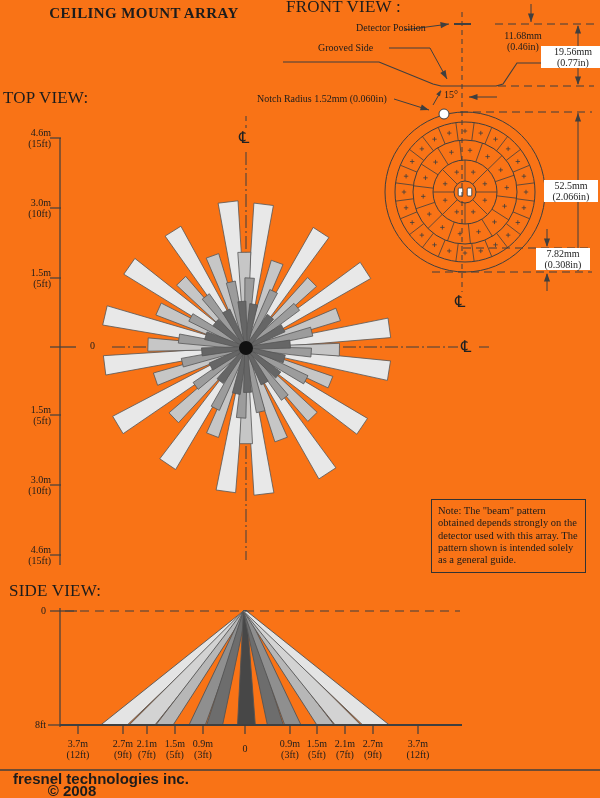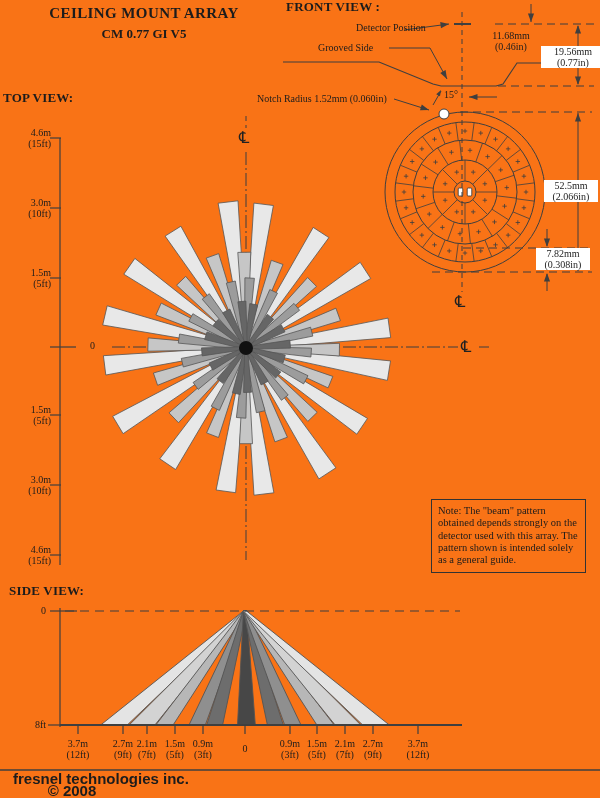--- a/index.html
+++ b/index.html
@@ -1,21 +1,21 @@
 <!DOCTYPE html>
 <html><head>
 <meta charset="utf-8">
 <style>
   html,body{margin:0;padding:0;background:#888;}
   .page{position:relative;width:600px;height:798px;background:#f97316;overflow:hidden;
         font-family:"Liberation Serif","DejaVu Serif",serif;color:#1c1c1c;padding-left:37px;}
   svg{position:absolute;left:0;top:0;}
   .lbl{position:absolute;font-family:"Liberation Serif","DejaVu Serif",serif;
        font-size:10px;line-height:11px;color:#1c1c1c;white-space:nowrap;}
-  .sec{font-size:13px;font-weight:bold;letter-spacing:.2px;}
+  .sec{font-size:17px;font-weight:normal;letter-spacing:.2px;}
   .ctr{text-align:center;}
   .rgt{text-align:right;}
   .title{font-size:15px;font-weight:bold;letter-spacing:.4px;}
   .sub{font-size:13px;font-weight:bold;}
   .cl{position:absolute;font-family:"DejaVu Sans",sans-serif;font-size:16px;color:#222;line-height:16px;}
   .whitebg{background:#ffffff;padding:0 1px;}
   .notebox{position:absolute;left:431px;top:499px;width:141px;height:62px;
            border:1.2px solid #333;padding:5px 6px;font-size:10.5px;line-height:12.3px;
            white-space:normal;font-family:"Liberation Serif","DejaVu Serif",serif;}
   .foot-co{position:absolute;font-family:"Liberation Sans","DejaVu Sans",sans-serif;
@@ -308,32 +308,31 @@
       <line x1="245" y1="725" x2="245" y2="734" stroke="#3f3f3f" stroke-width="1.2"></line>
       <line x1="290" y1="725" x2="290" y2="734" stroke="#3f3f3f" stroke-width="1.2"></line>
       <line x1="317" y1="725" x2="317" y2="734" stroke="#3f3f3f" stroke-width="1.2"></line>
       <line x1="345" y1="725" x2="345" y2="734" stroke="#3f3f3f" stroke-width="1.2"></line>
       <line x1="373" y1="725" x2="373" y2="734" stroke="#3f3f3f" stroke-width="1.2"></line>
       <line x1="418" y1="725" x2="418" y2="734" stroke="#3f3f3f" stroke-width="1.2"></line>
       <line x1="0" y1="770" x2="600" y2="770" stroke="#3f3f3f" stroke-width="1.5"></line>
     </svg>
 
   <div class="lbl title ctr" style="left:28px;top:8px;width:232px;">CEILING MOUNT ARRAY</div>
-  <div class="lbl sub ctr" style="left:28px;top:28px;width:232px;">CM 0.77 GI V5</div>
 
   <div class="lbl sec" style="left:3px;top:92px;">TOP VIEW:</div>
   <div class="lbl sec" style="left:286px;top:1px;">FRONT VIEW :</div>
   <div class="lbl sec" style="left:9px;top:585px;">SIDE VIEW:</div>
 
   <div class="lbl" style="left:308px;top:22px;margin-left:48px;">Detector Position</div>
   <div class="lbl" style="left:318px;top:42px;">Grooved Side</div>
   <div class="lbl" style="left:257px;top:93px;">Notch Radius 1.52mm (0.060in)</div>
   <div class="lbl" style="left:444px;top:89px;">15°</div>
 
-  <div class="lbl ctr" style="left:476px;top:30px;width:70px;text-align:center;">
+  <div class="lbl ctr" style="left:488px;top:30px;width:70px;text-align:center;">
     <div>11.68mm</div>
     <div>(0.46in)</div>
   </div>
   <div class="lbl ctr" style="left:541px;top:46px;width:64px;">
     <div class="whitebg">19.56mm</div>
     <div class="whitebg">(0.77in)</div>
   </div>
   <div class="lbl ctr" style="left:544px;top:180px;width:54px;">
     <div class="whitebg">52.5mm</div>
     <div class="whitebg">(2.066in)</div>

